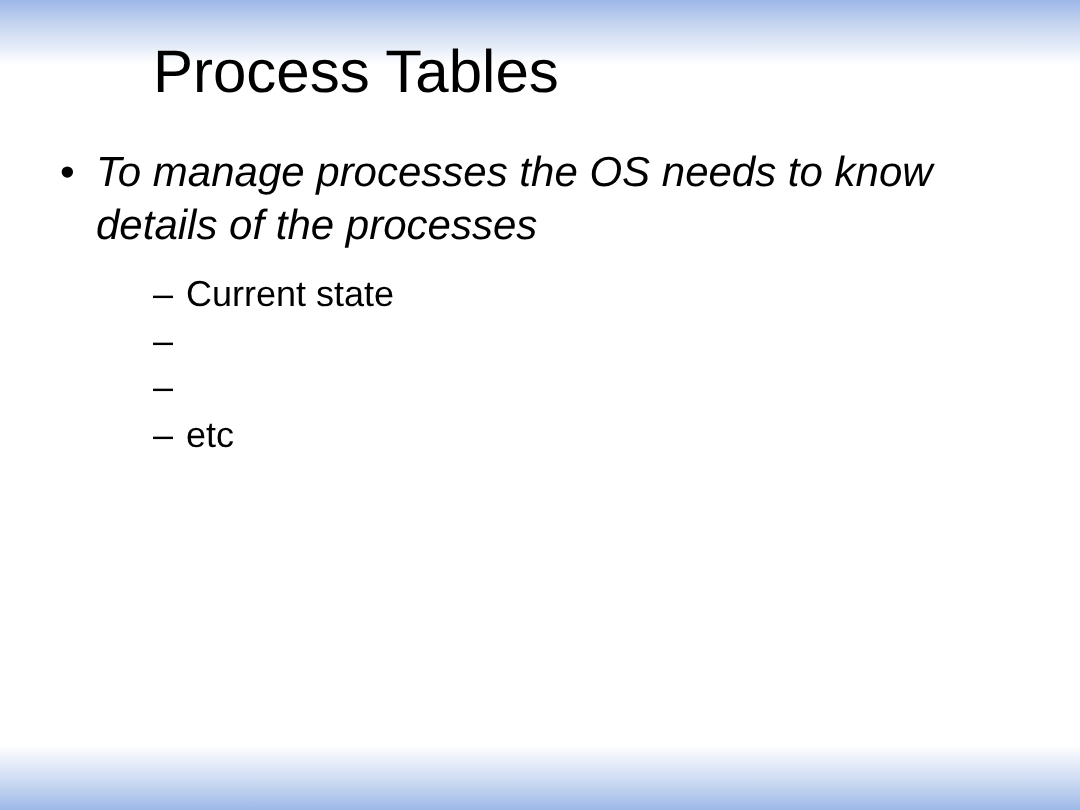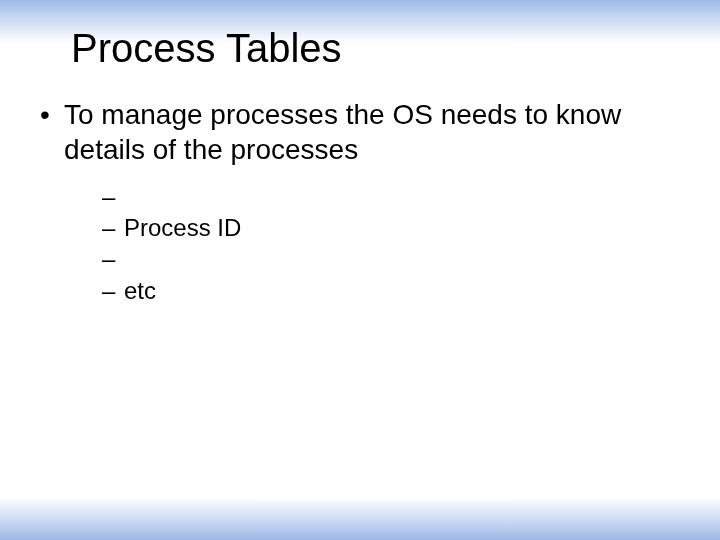--- a/index.html
+++ b/index.html
@@ -21,21 +21,21 @@
         #9db8e8 100%
       );
       position: relative;
       overflow: hidden;
     }
     .title {
       font-size: 40px;
       color: #000;
       text-align: left;
       padding-top: 26px;
-      padding-left: 71px;
+      padding-left: 102px;
       font-weight: normal;
     }
     .content {
       padding-left: 36px;
       padding-top: 26px;
     }
     .bullet-row {
       display: flex;
       align-items: flex-start;
       font-size: 28px;
@@ -44,20 +44,21 @@
     }
     .bullet-marker {
       width: 28px;
       flex-shrink: 0;
       text-align: left;
       padding-left: 4px;
     }
     .bullet-text {
       flex: 1;
       padding-right: 80px;
+      font-style: italic;
     }
     .sub-list {
       padding-left: 66px;
       padding-top: 14px;
     }
     .sub-item {
       font-size: 24px;
       color: #000;
       line-height: 1.3;
       display: flex;
@@ -73,24 +74,24 @@
 <h1 class="title">Process Tables</h1>
 
 <div class="content">
   <div class="bullet-row">
     <div class="bullet-marker">•</div>
     <div class="bullet-text">To manage processes the OS needs to know details of the processes</div>
   </div>
   <div class="sub-list">
     <div class="sub-item">
       <span class="dash">–</span>
+      <span>Current state</span>
     </div>
     <div class="sub-item">
       <span class="dash">–</span>
-      <span>Process ID</span>
     </div>
     <div class="sub-item">
       <span class="dash">–</span>
     </div>
     <div class="sub-item">
       <span class="dash">–</span>
       <span>etc</span>
     </div>
   </div>
 </div>

